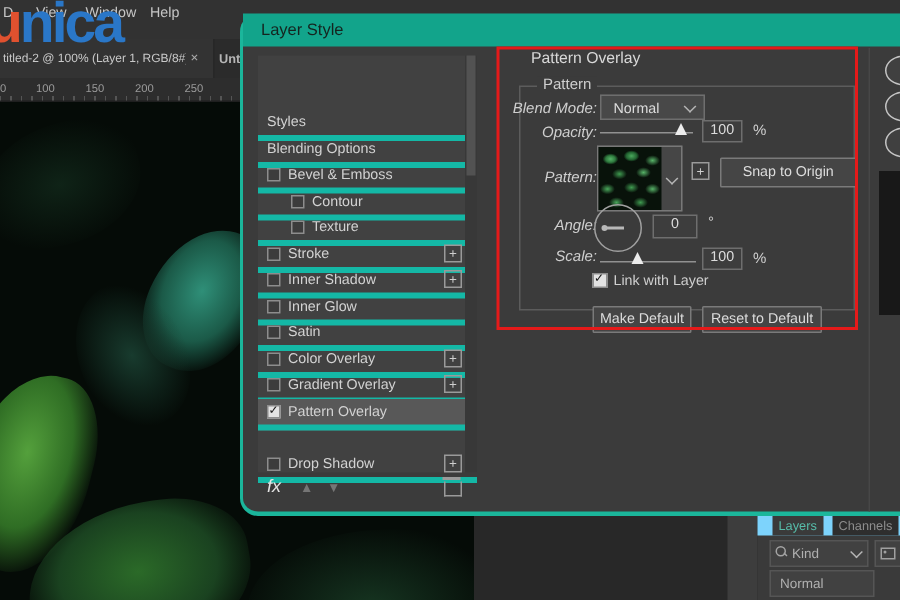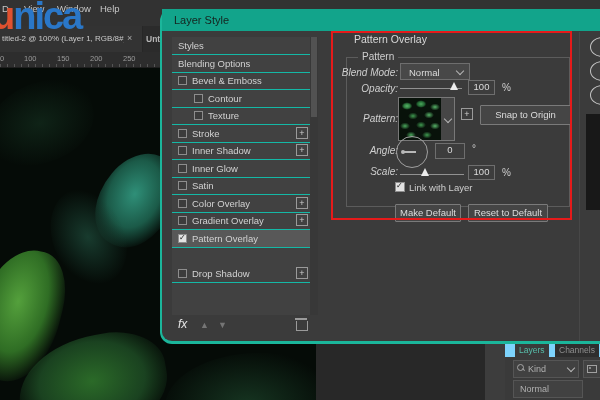--- a/index.html
+++ b/index.html
@@ -33,21 +33,21 @@
   .mini-btn{left:78px;top:16px;width:16px;height:16px;background:#414141;border:1px solid #555;}
   .normal-box{left:8px;top:36px;width:68px;height:16px;background:#414141;border:1px solid #555;}
   .panel-txt{position:absolute;font-size:9px;color:#b0b0b0;top:3px;left:14px;}
   
   #dialog{left:160px;top:9px;width:468px;height:335px;background:#3b3b3b;z-index:5;
           border-left:2px solid #1bb69b;border-bottom:3px solid #1bb69b;box-sizing:border-box;border-radius:12px;}
   #dialog-title{left:0;top:0;width:438px;height:22px;background:#12a48b;}
   #dialog-title span{position:absolute;left:12px;top:5px;font-size:11px;color:#15241f;font-weight:400;}
   
   #style-list{left:10px;top:28px;width:146px;height:278px;background:#414141;}
-  .sb-row{position:absolute;left:0;width:146px;height:17px;border-bottom:1px solid #14b8a6;}
+  .sb-row{position:absolute;left:0;width:146px;height:17px;border-bottom:4px solid #14b8a6;margin-top:36px;}
   .sb-row.sel{background:#585858;}
   .sb-lab{position:absolute;top:3px;font-size:9.5px;color:#d2d2d2;white-space:nowrap;}
   .cb{position:absolute;top:4px;width:9px;height:9px;border:1px solid #8d8d8d;background:#3c3c3c;box-sizing:border-box;}
   .cb.on{background:#e3e3e3;}
   .cb.on i{position:absolute;left:0px;top:-2px;font-style:normal;font-size:8px;color:#161616;font-weight:700;}
   .plusbtn{position:absolute;left:124px;top:2px;width:12px;height:12px;border:1px solid #9a9a9a;
            font-size:9px;line-height:10px;text-align:center;color:#cfcfcf;box-sizing:border-box;}
   .sbar{position:absolute;left:138px;top:0;width:8px;height:278px;background:#383838;}
   .sbar-thumb{position:absolute;left:1px;top:0;width:6px;height:80px;background:#525252;}
   #fx-footer{left:10px;top:306px;width:300px;height:22px;}

